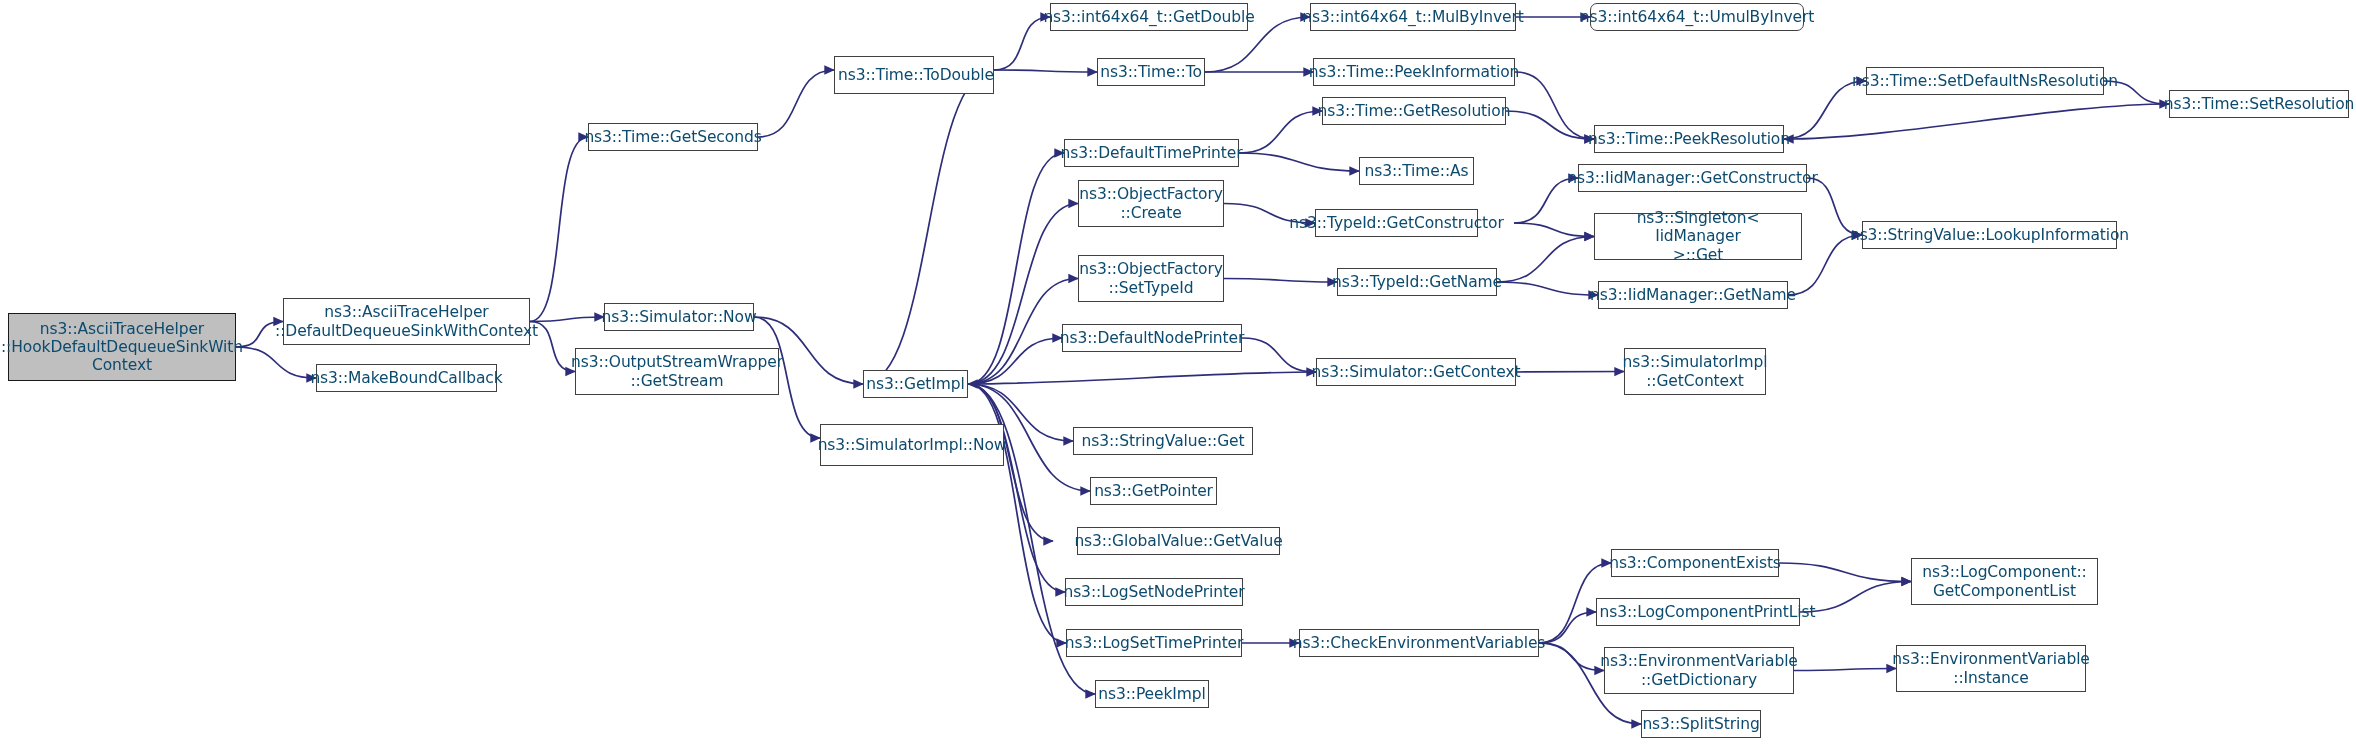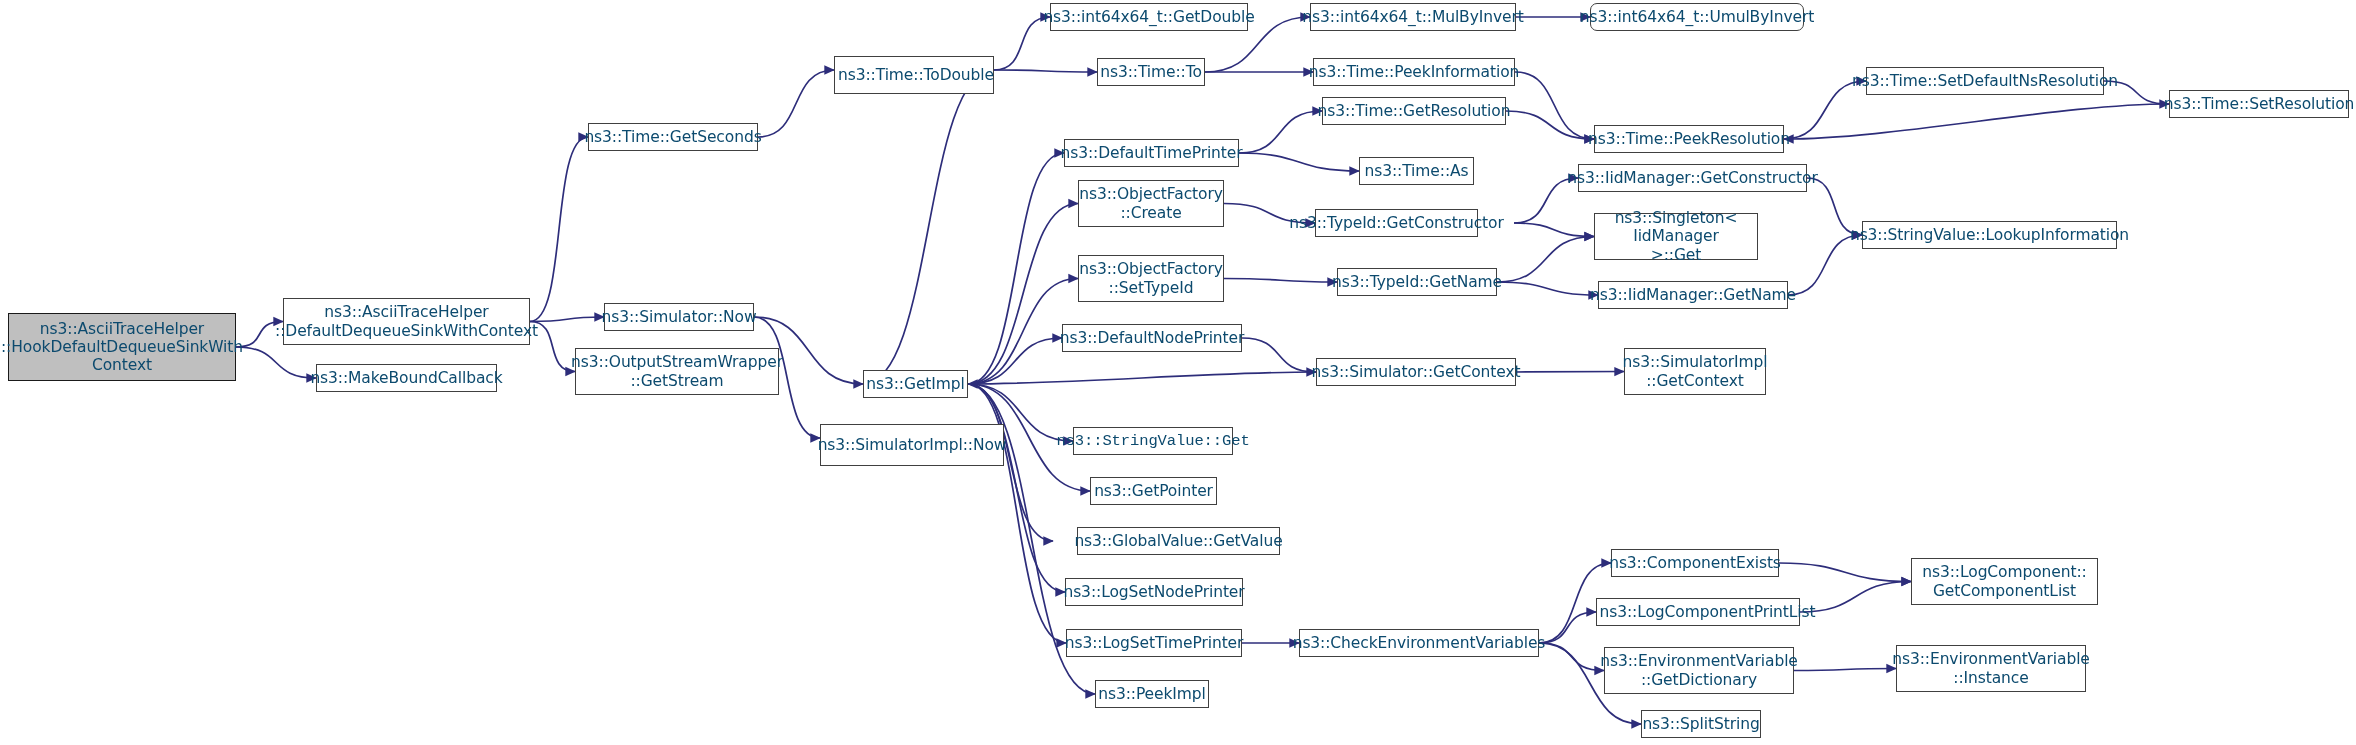--- a/index.html
+++ b/index.html
@@ -134,29 +134,29 @@
       <div class="node" style="left: 2169px; top: 90px; width: 180px; height: 28px;">ns3::Time::SetResolution</div>
       <div class="node" style="left: 1064px; top: 139px; width: 175px; height: 28px;">ns3::DefaultTimePrinter</div>
       <div class="node" style="left: 1359px; top: 157px; width: 115px; height: 28px;">ns3::Time::As</div>
       <div class="node" style="left: 1078px; top: 180px; width: 146px; height: 47px;">ns3::ObjectFactory
 ::Create</div>
       <div class="node" style="left: 1078px; top: 255px; width: 146px; height: 47px;">ns3::ObjectFactory
 ::SetTypeId</div>
       <div class="node" style="left: 1315px; top: 209px; width: 163px; height: 28px;">ns3::TypeId::GetConstructor</div>
       <div class="node" style="left: 1337px; top: 268px; width: 160px; height: 28px;">ns3::TypeId::GetName</div>
       <div class="node" style="left: 1578px; top: 164px; width: 229px; height: 28px;">ns3::IidManager::GetConstructor</div>
-      <div class="node" style="left: 1594px; top: 213px; width: 164px; height: 47px;">ns3::Singleton&lt; IidManager
+      <div class="node" style="left: 1594px; top: 213px; width: 208px; height: 47px;">ns3::Singleton&lt; IidManager
 &gt;::Get</div>
       <div class="node" style="left: 1598px; top: 281px; width: 190px; height: 28px;">ns3::IidManager::GetName</div>
       <div class="node" style="left: 1862px; top: 221px; width: 255px; height: 28px;">ns3::StringValue::LookupInformation</div>
       <div class="node" style="left: 1062px; top: 324px; width: 180px; height: 28px;">ns3::DefaultNodePrinter</div>
       <div class="node" style="left: 1316px; top: 358px; width: 200px; height: 28px;">ns3::Simulator::GetContext</div>
       <div class="node" style="left: 1624px; top: 348px; width: 142px; height: 47px;">ns3::SimulatorImpl
 ::GetContext</div>
-      <div class="node" style="left: 1073px; top: 427px; width: 160px; height: 28px; font-family: Liberation Mono, monospace;">ns3::StringValue::Get</div>
+      <div class="node" style="left: 1073px; top: 427px; width: 180px; height: 28px;">ns3::StringValue::Get</div>
       <div class="node" style="left: 1090px; top: 477px; width: 127px; height: 28px;">ns3::GetPointer</div>
       <div class="node" style="left: 1053px; top: 527px; width: 203px; height: 28px; margin-left: 24px;">ns3::GlobalValue::GetValue</div>
       <div class="node" style="left: 1065px; top: 578px; width: 178px; height: 28px;">ns3::LogSetNodePrinter</div>
       <div class="node" style="left: 1066px; top: 629px; width: 176px; height: 28px;">ns3::LogSetTimePrinter</div>
       <div class="node" style="left: 1095px; top: 680px; width: 114px; height: 28px;">ns3::PeekImpl</div>
       <div class="node" style="left: 1299px; top: 629px; width: 240px; height: 28px;">ns3::CheckEnvironmentVariables</div>
       <div class="node" style="left: 1611px; top: 549px; width: 168px; height: 28px;">ns3::ComponentExists</div>
       <div class="node" style="left: 1596px; top: 598px; width: 204px; height: 28px; padding-left: 24px;">ns3::LogComponentPrintList</div>
       <div class="node" style="left: 1604px; top: 647px; width: 190px; height: 47px;">ns3::EnvironmentVariable
 ::GetDictionary</div>

